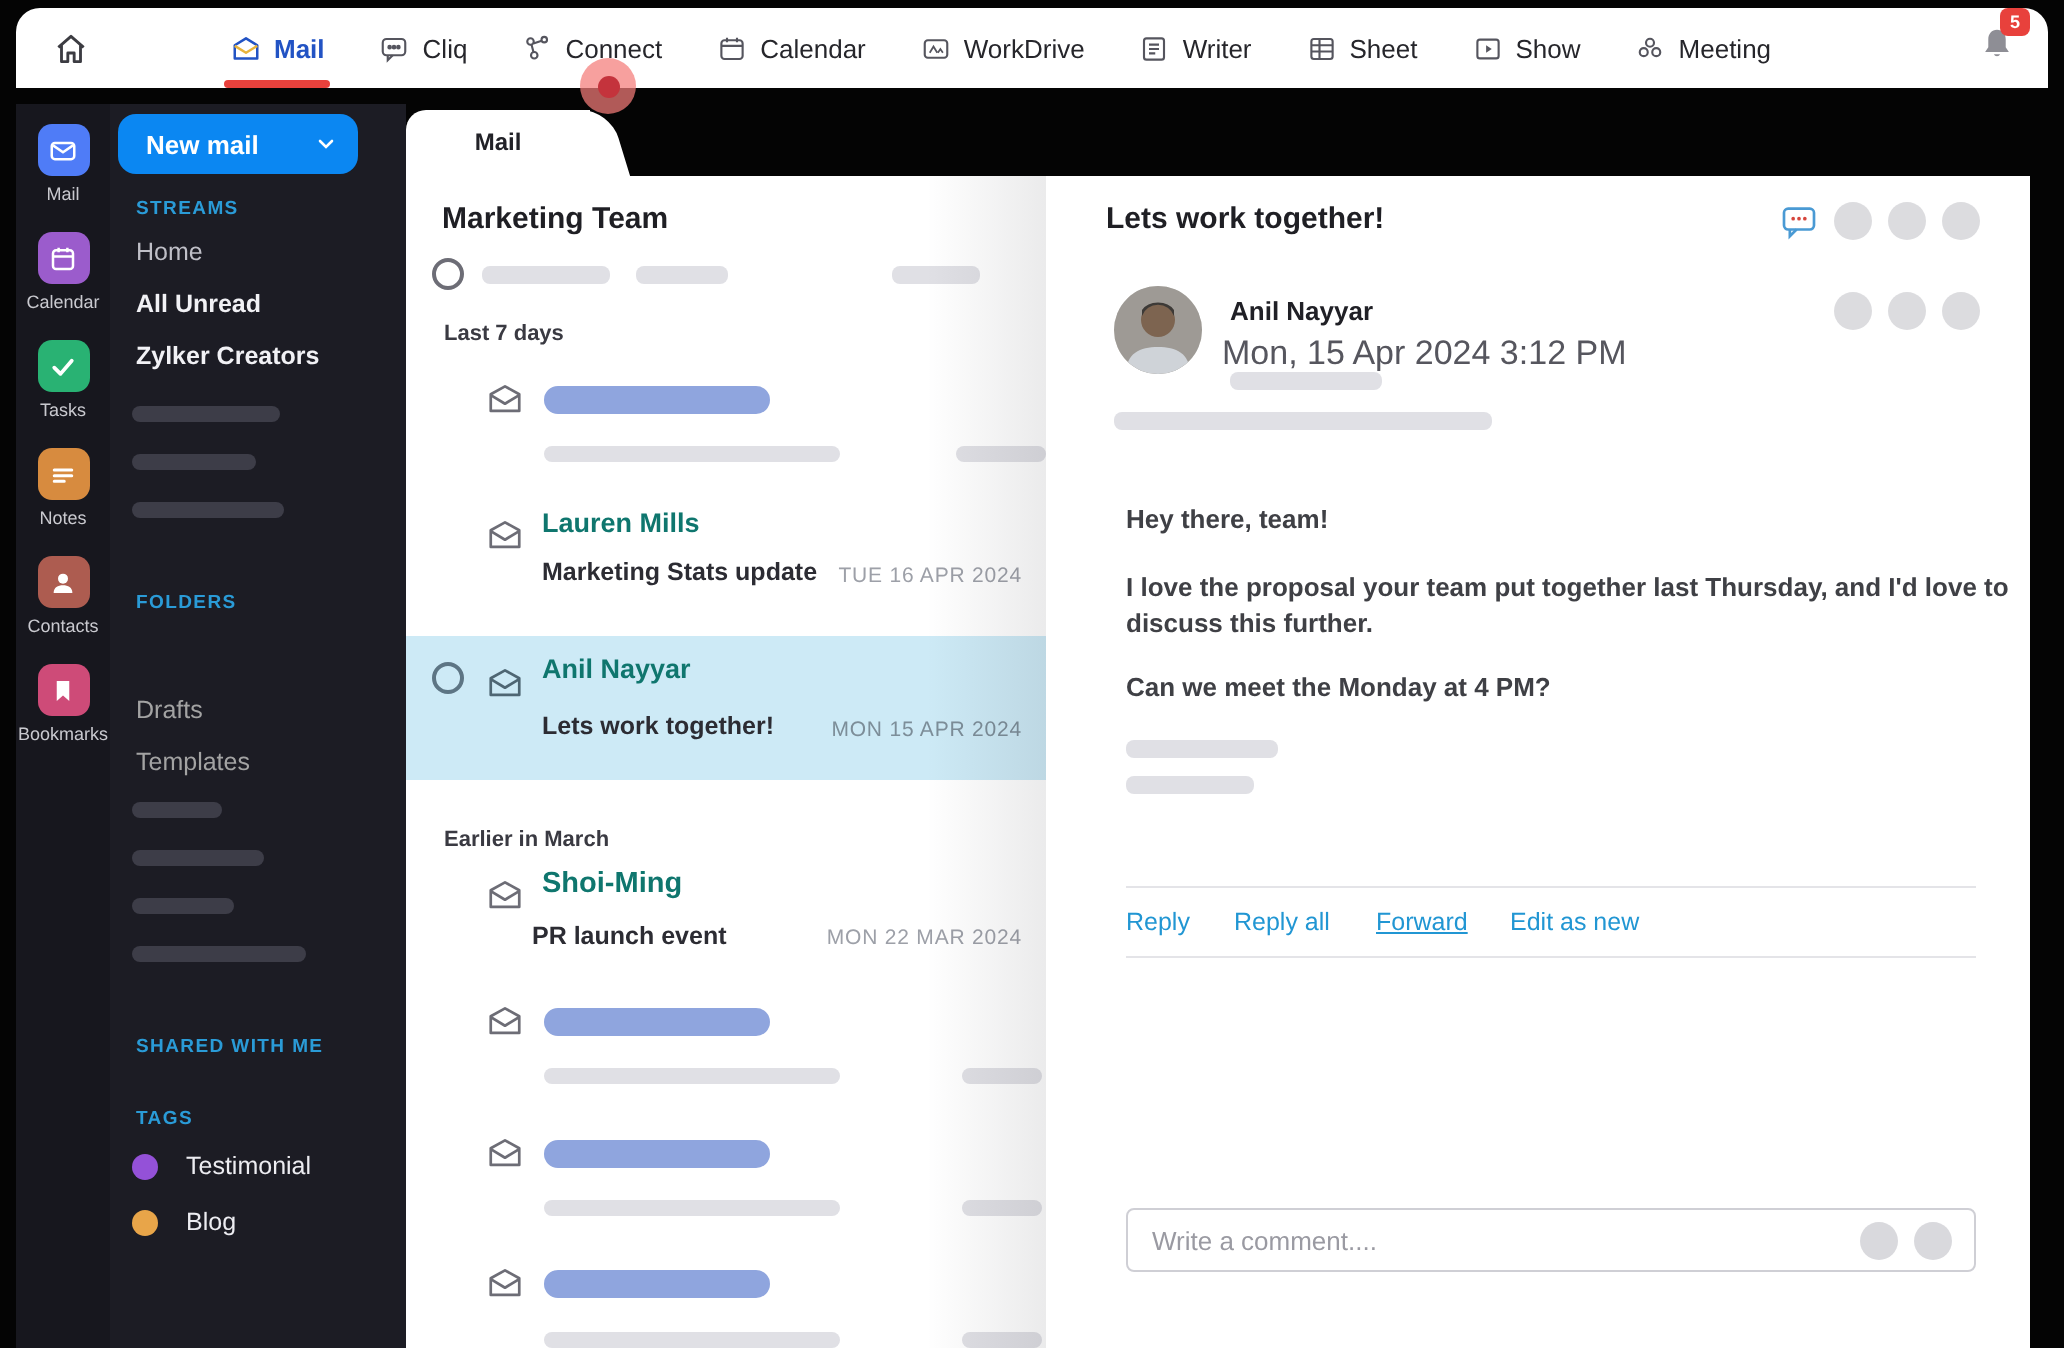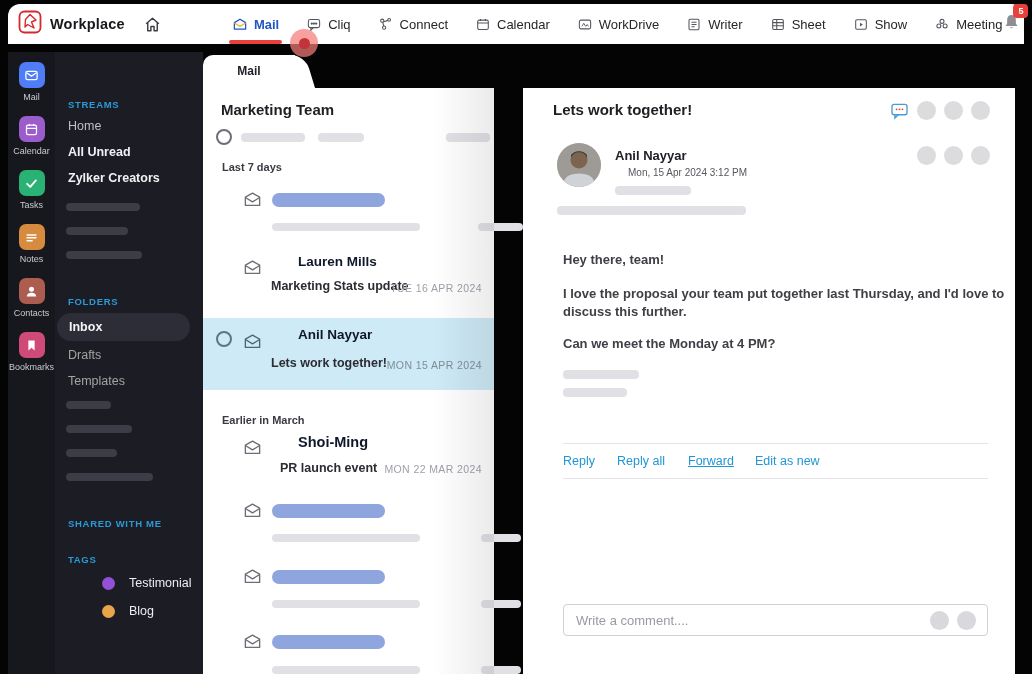--- a/index.html
+++ b/index.html
@@ -47,74 +47,65 @@
   .sec-label { font-size:9.5px; font-weight:bold; color:var(--sidebar-label-blue); letter-spacing:.7px; }
   .fp-item { font-size:12.5px; color:#bfbfc7; cursor:pointer; }
   .fp-item.strong { color:#f1f1f5; font-weight:bold; }
   .fp-item.med { color:#a3a3a3; }
   .inbox-pill { left:2px; top:261px; width:133px; height:28px; background:#2d2d38; border-radius:14px;
     display:flex; align-items:center; cursor:pointer; }
   .inbox-pill span { font-size:12.5px; font-weight:bold; color:#f4f4f7; padding-left:12px; }
   .skel { border-radius:4px; background:var(--skeleton-gray); }
   .skel.dark { background:#3d3d48; }
   .skel.blue { border-radius:7px; background:var(--skeleton-blue); }
-  .tag-row { display:flex; align-items:center; gap:14px; cursor:pointer;margin-left:36px; }
+  .tag-row { display:flex; align-items:center; gap:14px; cursor:pointer; }
   .tag-dot { width:13px; height:13px; border-radius:50%; }
   .tag-label { font-size:12.5px; color:#ececf1; }
 
   
   .list-tab { position:absolute; left:203px; top:55px; width:92px; height:33px; background:#fff;
     border-top-left-radius:10px; z-index:2; }
   .list-tab::after { content:""; position:absolute; right:-15px; top:0; width:30px; height:33px;
     background:#fff; border-radius:6px 14px 0 0; transform:skewX(17deg); }
   .list-tab span { position:relative; z-index:1; display:block; text-align:center; margin-top:9px;
     font-size:12px; font-weight:bold; color:#222228; }
-  .list-pane { position:absolute; left:203px; top:88px; width:291px; bottom:0; background:#fff; z-index:1; }
+  .list-pane { position:absolute; left:203px; top:88px; width:320px; bottom:0; background:#fff; z-index:1; }
   .list-fade { position:absolute; right:0; top:0; bottom:0; width:60px;
     background:linear-gradient(to right, rgba(30,30,38,0), rgba(30,30,38,0.09)); pointer-events:none; }
   .lp-title { position:absolute; left:18px; top:13px; font-size:15px; font-weight:bold; color:#1f1f24; }
   .ring { position:absolute; border:2px solid #6d6d76; border-radius:50%; background:transparent; }
   .group-label { position:absolute; font-size:11px; font-weight:bold; color:#3a3a42; }
   .env { position:absolute; width:19px; height:19px; }
   .mail-item { position:absolute; left:0; width:100%; cursor:pointer; }
   .mail-item.selected { background:var(--selected-row); }
-  .sender { position:absolute; font-size:13.5px; font-weight:bold; color:#0f172a;margin-left:27px; }
+  .sender { position:absolute; font-size:13.5px; font-weight:bold; color:#0f766e; }
   .subject { position:absolute; font-size:12.5px; font-weight:600; color:#2c2c33; }
   .mdate { position:absolute; right:12px; font-size:10.5px; color:#9da0a8; letter-spacing:.4px; }
 
   
   .detail-pane { position:absolute; left:523px; top:88px; width:492px; bottom:0; background:#fff; }
   .dp-subject { position:absolute; left:30px; top:13px; font-size:15px; font-weight:bold; color:#1f1f24; }
   .circ { position:absolute; width:19px; height:19px; border-radius:50%; background:#dcdcdf; }
   .dp-avatar { position:absolute; left:34px; top:55px; width:44px; height:44px; border-radius:50%; overflow:hidden; }
   .dp-sender { position:absolute; left:92px; top:60px; font-size:13px; font-weight:bold; color:#202026; }
-  .dp-time { position:absolute; left:105px; top:79px; font-size:10px; color:#56565e; }
+  .dp-time { position:absolute; left:88px; top:79px; font-size:17px; color:#56565e; }
   .dp-body p { position:absolute; left:40px; font-size:13px; color:#3f4045; line-height:18px; width:452px;font-weight:bold; }
   .divider { position:absolute; left:40px; width:425px; height:1px; background:#e4e4e8; }
   .dp-link { position:absolute; font-size:12.5px; color:var(--link-blue); cursor:pointer; }
   .comment-box { position:absolute; left:40px; top:516px; width:425px; height:32px;
     border:1px solid #cfcfd5; border-radius:4px; background:#fff; }
   .comment-box input { position:absolute; left:12px; top:0; height:100%; width:300px; border:none;
     outline:none; font-size:13px; color:#3f4045; font-family:"Liberation Sans", sans-serif; }
   .comment-box input::placeholder { color:#9a9aa2; }
   .cb-circ { position:absolute; top:6px; width:19px; height:19px; border-radius:50%; background:#d9d9dd; }
 </style>
 </head>
 <body>
 
 <div class="topbar">
-  <div class="brand">
-    <span>
-      <svg width="24" height="24" viewBox="0 0 24 24">
-          <rect x="1.5" y="1.5" width="21" height="21" rx="5" fill="none" stroke="#d6292e" stroke-width="1.8"></rect>
-          <path d="M12 4.5 L18 10 L13.5 12 L16 18 L9.5 14.5 L7 17 L7.5 9.5 Z" fill="none" stroke="#d6292e" stroke-width="1.4" stroke-linejoin="round"></path>
-        </svg>
-    </span>
-    <span class="brand-name">Workplace</span>
-  </div>
   <span class="home-btn">
     <svg width="19" height="19" viewBox="0 0 24 24" fill="none" stroke="#3c3c42" stroke-width="1.8" stroke-linejoin="round">
         <path d="M4 11 L12 4 L20 11 M6 9.5 V20 H10 V14.5 H14 V20 H18 V9.5"></path>
       </svg>
   </span>
 
   <div class="nav">
     <div class="nav-item active">
       <span>
           <svg width="16" height="15" viewBox="0 0 24 24" fill="none" stroke="#2253c4" stroke-width="2" stroke-linejoin="round">
@@ -267,34 +258,39 @@
     <span class="rail-icon" style="background: rgb(206, 75, 120);">
         <svg width="15" height="15" viewBox="0 0 24 24" fill="#fff">
           <path d="M7 4 H17 V20 L12 15.5 L7 20 Z"></path>
         </svg>
       </span>
     <span class="rail-label">Bookmarks</span>
   </div>
 </div>
 
 <div class="folder-pane">
+  <div class="fp-abs new-mail">
+    <span class="nm-label">New mail</span>
+    <span class="nm-caret">
+        <svg width="12" height="12" viewBox="0 0 24 24" fill="none" stroke="#fff" stroke-width="2.6" stroke-linecap="round">
+          <path d="M6 9 L12 15 L18 9"></path>
+        </svg>
+      </span>
+  </div>
 
   <div class="fp-abs sec-label" style="left:13px; top:47px;">STREAMS</div>
   <div class="fp-abs fp-item" style="left:13px; top:67px;">Home</div>
   <div class="fp-abs fp-item strong" style="left:13px; top:93px;">All Unread</div>
   <div class="fp-abs fp-item strong" style="left:13px; top:119px;">Zylker Creators</div>
 
   <div class="fp-abs skel dark" style="left:11px; top:151px; width:74px; height:8px;"></div>
   <div class="fp-abs skel dark" style="left:11px; top:175px; width:62px; height:8px;"></div>
   <div class="fp-abs skel dark" style="left:11px; top:199px; width:76px; height:8px;"></div>
 
   <div class="fp-abs sec-label" style="left:13px; top:244px;">FOLDERS</div>
-  <div class="fp-abs inbox-pill">
-    <span>Inbox</span>
-  </div>
   <div class="fp-abs fp-item med" style="left:13px; top:296px;">Drafts</div>
   <div class="fp-abs fp-item med" style="left:13px; top:322px;">Templates</div>
 
   <div class="fp-abs skel dark" style="left:11px; top:349px; width:45px; height:8px;"></div>
   <div class="fp-abs skel dark" style="left:11px; top:373px; width:66px; height:8px;"></div>
   <div class="fp-abs skel dark" style="left:11px; top:397px; width:51px; height:8px;"></div>
   <div class="fp-abs skel dark" style="left:11px; top:421px; width:87px; height:8px;"></div>
 
   <div class="fp-abs sec-label" style="left:13px; top:466px;">SHARED WITH ME</div>
   <div class="fp-abs sec-label" style="left:13px; top:502px;">TAGS</div>
@@ -353,21 +349,21 @@
   </div>
 
   <div class="group-label" style="left:19px; top:326px;">Earlier in March</div>
 
   <div class="mail-item" style="top:342px; height:60px;">
     <span class="env" style="left:40px; top:8px;"><svg width="19" height="19" viewBox="0 0 24 24" fill="none" stroke="#6d6d76" stroke-width="1.7" stroke-linejoin="round">
           <path d="M3 9 L12 4 L21 9 V19.5 H3 Z"></path>
           <path d="M3 9.5 L12 15 L21 9.5"></path>
         </svg></span>
     <span class="sender" style="left:68px; top:4px; font-size:14.5px;">Shoi-Ming</span>
-    <span class="subject" style="left:77px; top:31px;">PR launch event</span>
+    <span class="subject" style="left:63px; top:31px;">PR launch event</span>
     <span class="mdate" style="top:33px;">MON 22 MAR 2024</span>
   </div>
 
   <span class="env" style="left:40px; top:413px;"><svg width="19" height="19" viewBox="0 0 24 24" fill="none" stroke="#6d6d76" stroke-width="1.7" stroke-linejoin="round">
         <path d="M3 9 L12 4 L21 9 V19.5 H3 Z"></path>
         <path d="M3 9.5 L12 15 L21 9.5"></path>
       </svg></span>
   <div class="skel blue" style="position:absolute; left:69px; top:416px; width:113px; height:14px;"></div>
   <div class="skel" style="position:absolute; left:69px; top:446px; width:148px; height:8px;"></div>
   <div class="skel" style="position:absolute; left:278px; top:446px; width:40px; height:8px;"></div>

